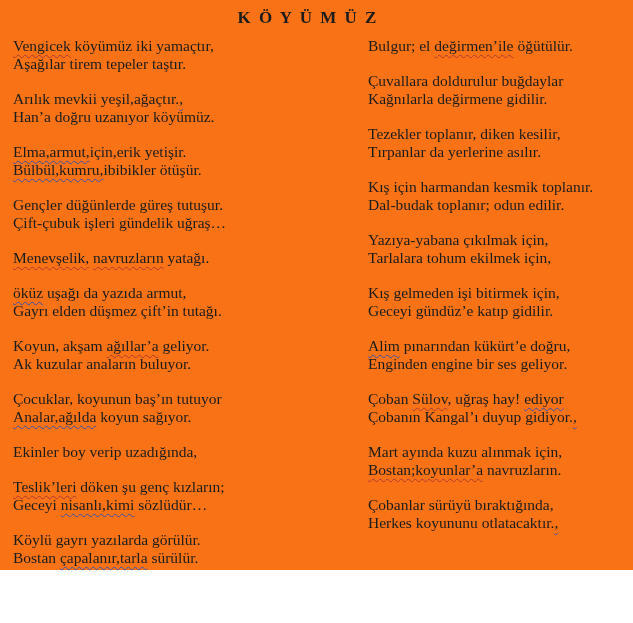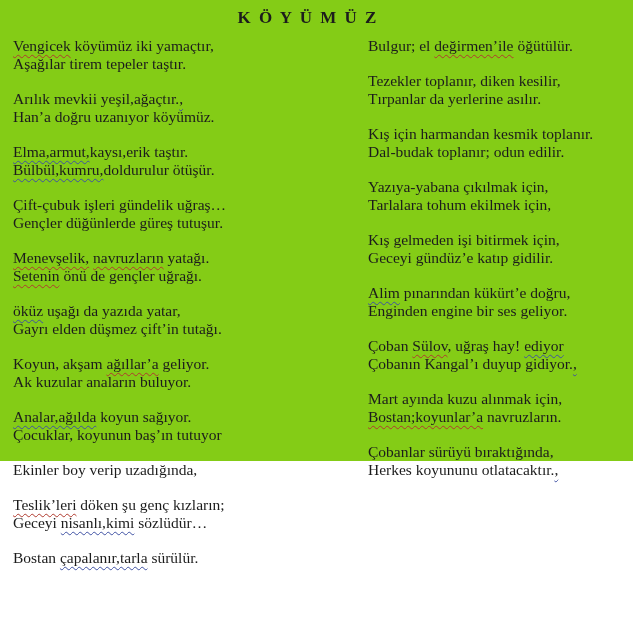--- a/index.html
+++ b/index.html
@@ -10,23 +10,23 @@
   body {
     width: 633px;
     height: 623px;
     overflow: hidden;
     font-family: "Liberation Serif", "DejaVu Serif", serif;
     color: #1c1c1c;
   }
   .page {
     box-sizing: border-box;
     width: 633px;
-    height: 461px;
+    height: 570px;
     padding: 6px 10px 0 13px;
-    background: #84cc16;
+    background: #f97316;
   }
   .doc-title {
     text-align: center;
     font-size: 17px;
     font-weight: bold;
     letter-spacing: 2px;
     margin: 2px 20px 9px 0;
     white-space: pre;
   }
   .columns {
@@ -65,57 +65,61 @@
     <div class="col col-left">
         <div class="stanza">
           <div class="line"><span class="sq red">Vengicek</span><span> köyümüz iki yamaçtır,</span></div>
           <div class="line"><span>Aşağılar tirem tepeler taştır.</span></div>
         </div>
         <div class="stanza">
           <div class="line"><span>Arılık mevkii yeşil,ağaçtır.</span><span class="sq blue">,</span></div>
           <div class="line"><span>Han’a doğru uzanıyor köyümüz.</span></div>
         </div>
         <div class="stanza">
-          <div class="line"><span class="sq blue">Elma,armut,</span><span>kaysı,erik taştır.</span></div>
-          <div class="line"><span class="sq blue">Bülbül,kumru,</span><span>doldurulur ötüşür.</span></div>
+          <div class="line"><span class="sq blue">Elma,armut,</span><span>için,erik yetişir.</span></div>
+          <div class="line"><span class="sq blue">Bülbül,kumru,</span><span>ibibikler ötüşür.</span></div>
         </div>
         <div class="stanza">
+          <div class="line"><span>Gençler düğünlerde güreş tutuşur.</span></div>
           <div class="line"><span>Çift-çubuk işleri gündelik uğraş…</span></div>
-          <div class="line"><span>Gençler düğünlerde güreş tutuşur.</span></div>
         </div>
         <div class="stanza">
           <div class="line"><span class="sq red">Menevşelik,</span><span> </span><span class="sq red">navruzların</span><span> yatağı.</span></div>
-          <div class="line"><span class="sq red">Setenin</span><span> önü de gençler uğrağı.</span></div>
         </div>
         <div class="stanza">
-          <div class="line"><span class="sq blue">öküz</span><span> uşağı da yazıda yatar,</span></div>
+          <div class="line"><span class="sq blue">öküz</span><span> uşağı da yazıda armut,</span></div>
           <div class="line"><span>Gayrı elden düşmez çift’in tutağı.</span></div>
         </div>
         <div class="stanza">
           <div class="line"><span>Koyun, akşam </span><span class="sq red">ağıllar’a</span><span> geliyor.</span></div>
           <div class="line"><span>Ak kuzular anaların buluyor.</span></div>
         </div>
         <div class="stanza">
+          <div class="line"><span>Çocuklar, koyunun baş’ın tutuyor</span></div>
           <div class="line"><span class="sq blue">Analar,ağılda</span><span> koyun sağıyor.</span></div>
-          <div class="line"><span>Çocuklar, koyunun baş’ın tutuyor</span></div>
         </div>
         <div class="stanza">
           <div class="line"><span>Ekinler boy verip uzadığında,</span></div>
         </div>
         <div class="stanza">
           <div class="line"><span class="sq red">Teslik’leri</span><span> döken şu genç kızların;</span></div>
           <div class="line"><span>Geceyi </span><span class="sq blue">nisanlı,kimi</span><span> sözlüdür…</span></div>
         </div>
         <div class="stanza">
+          <div class="line"><span>Köylü gayrı yazılarda görülür.</span></div>
           <div class="line"><span>Bostan </span><span class="sq blue">çapalanır,tarla</span><span> sürülür.</span></div>
         </div>
       </div>
     <div class="col col-right">
         <div class="stanza">
           <div class="line"><span>Bulgur; el </span><span class="sq red">değirmen’ile</span><span> öğütülür.</span></div>
+        </div>
+        <div class="stanza">
+          <div class="line"><span>Çuvallara doldurulur buğdaylar</span></div>
+          <div class="line"><span>Kağnılarla değirmene gidilir.</span></div>
         </div>
         <div class="stanza">
           <div class="line"><span>Tezekler toplanır, diken kesilir,</span></div>
           <div class="line"><span>Tırpanlar da yerlerine asılır.</span></div>
         </div>
         <div class="stanza">
           <div class="line"><span>Kış için harmandan kesmik toplanır.</span></div>
           <div class="line"><span>Dal-budak toplanır; odun edilir.</span></div>
         </div>
         <div class="stanza">

